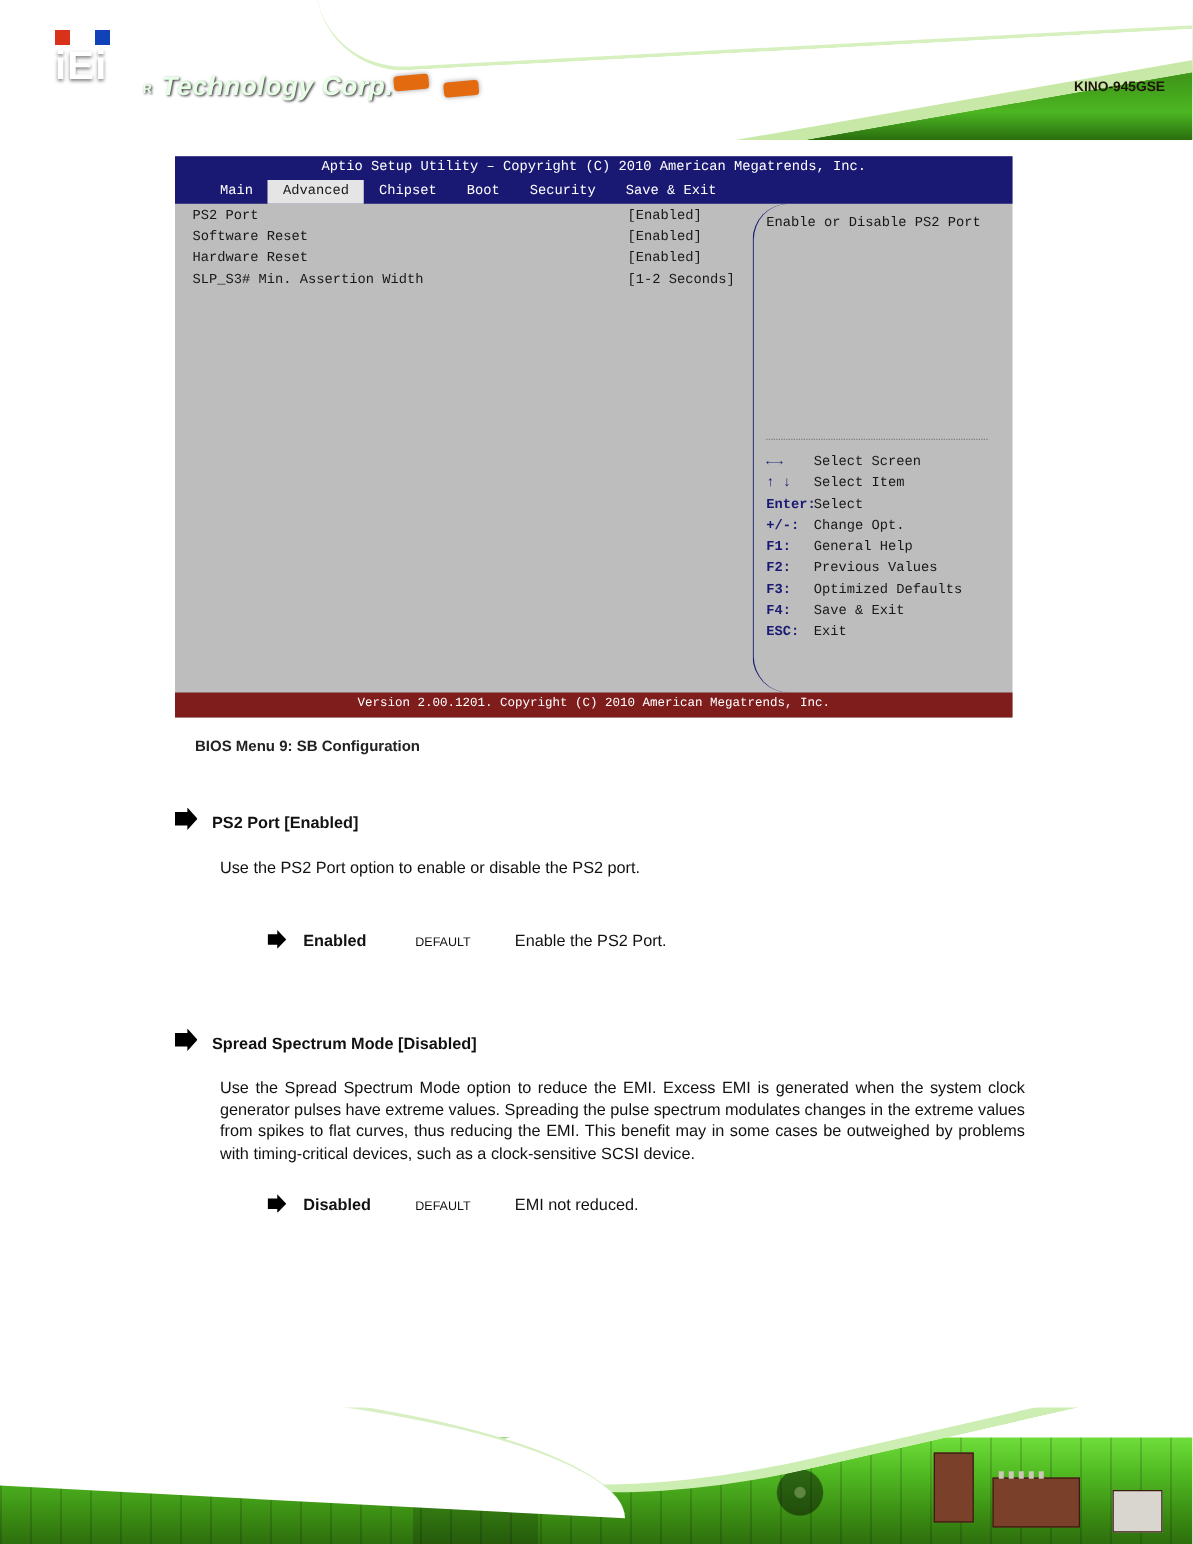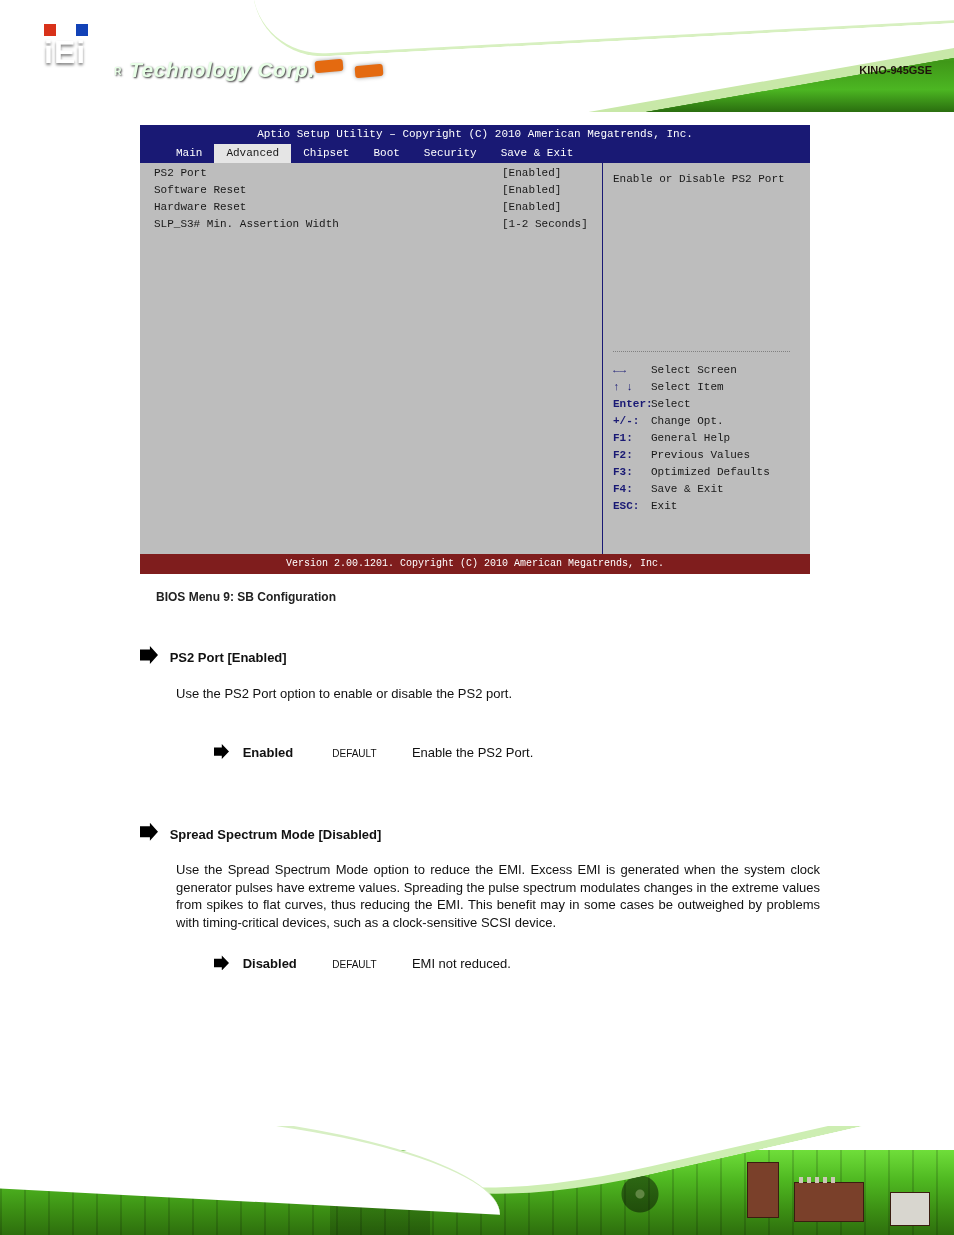--- a/index.html
+++ b/index.html
@@ -91,21 +91,21 @@
     font-size:11px;
     background:#bdbdbd;
   }
   .bios .titlebar   { background:#191974; height:19px; color:#fff; text-align:center; line-height:19px; font-size:11px; }
   .bios .tabbar     { background:#191974; height:19px; display:flex; padding-left:24px; }
   .bios .tab        { padding:0 12px; line-height:19px; color:#fff; }
   .bios .tab.active { background:#e5e5e5; color:#181818; }
   .bios .body       { display:flex; height:391px; }
   .bios .left       { width:462px; padding:2px 14px; color:#181818; }
   .bios .left div   { white-space:pre; line-height:17px; }
-  .bios .right      { width:208px; border-left:1.5px solid #191974; padding:10px 20px 10px 10px; color:#181818; }
+  .bios .right      { width:208px; border-left:1.5px solid #191974; padding:10px 20px 10px 10px; color:#181818;border-radius:29px; }
   .bios .right .help   { min-height:172px; }
   .bios .right .navcol div { line-height:17px; white-space:pre; display:flex; }
   .bios .right .navcol .sym { width:38px; color:#191974; font-weight:bold; }
   .bios .footerbar  { background:#7f1d1d; height:20px; color:#fff; text-align:center; line-height:20px; font-size:10px; }
   .hl-label { color:#181818; }
   .hl-value { color:#181818; }
 
   
   .caption { position:absolute; left:140px; top:590px; font-size:12px; font-weight:bold; color:#222;padding-left:16px; }
 

